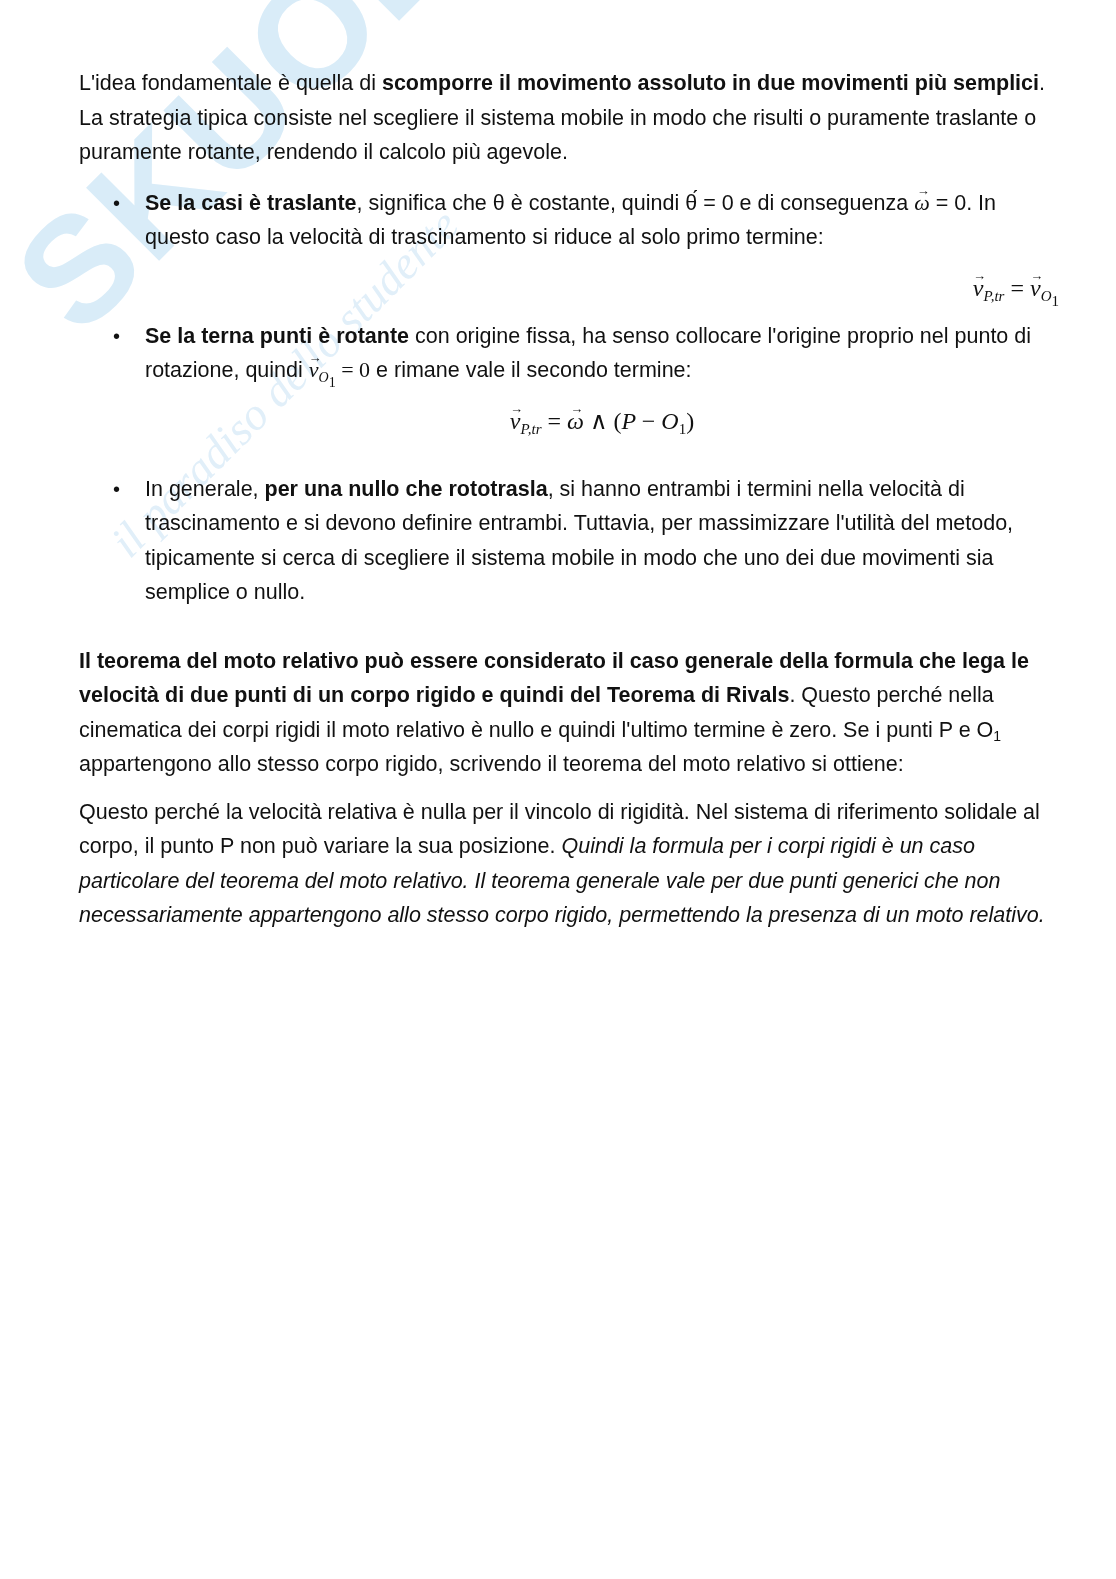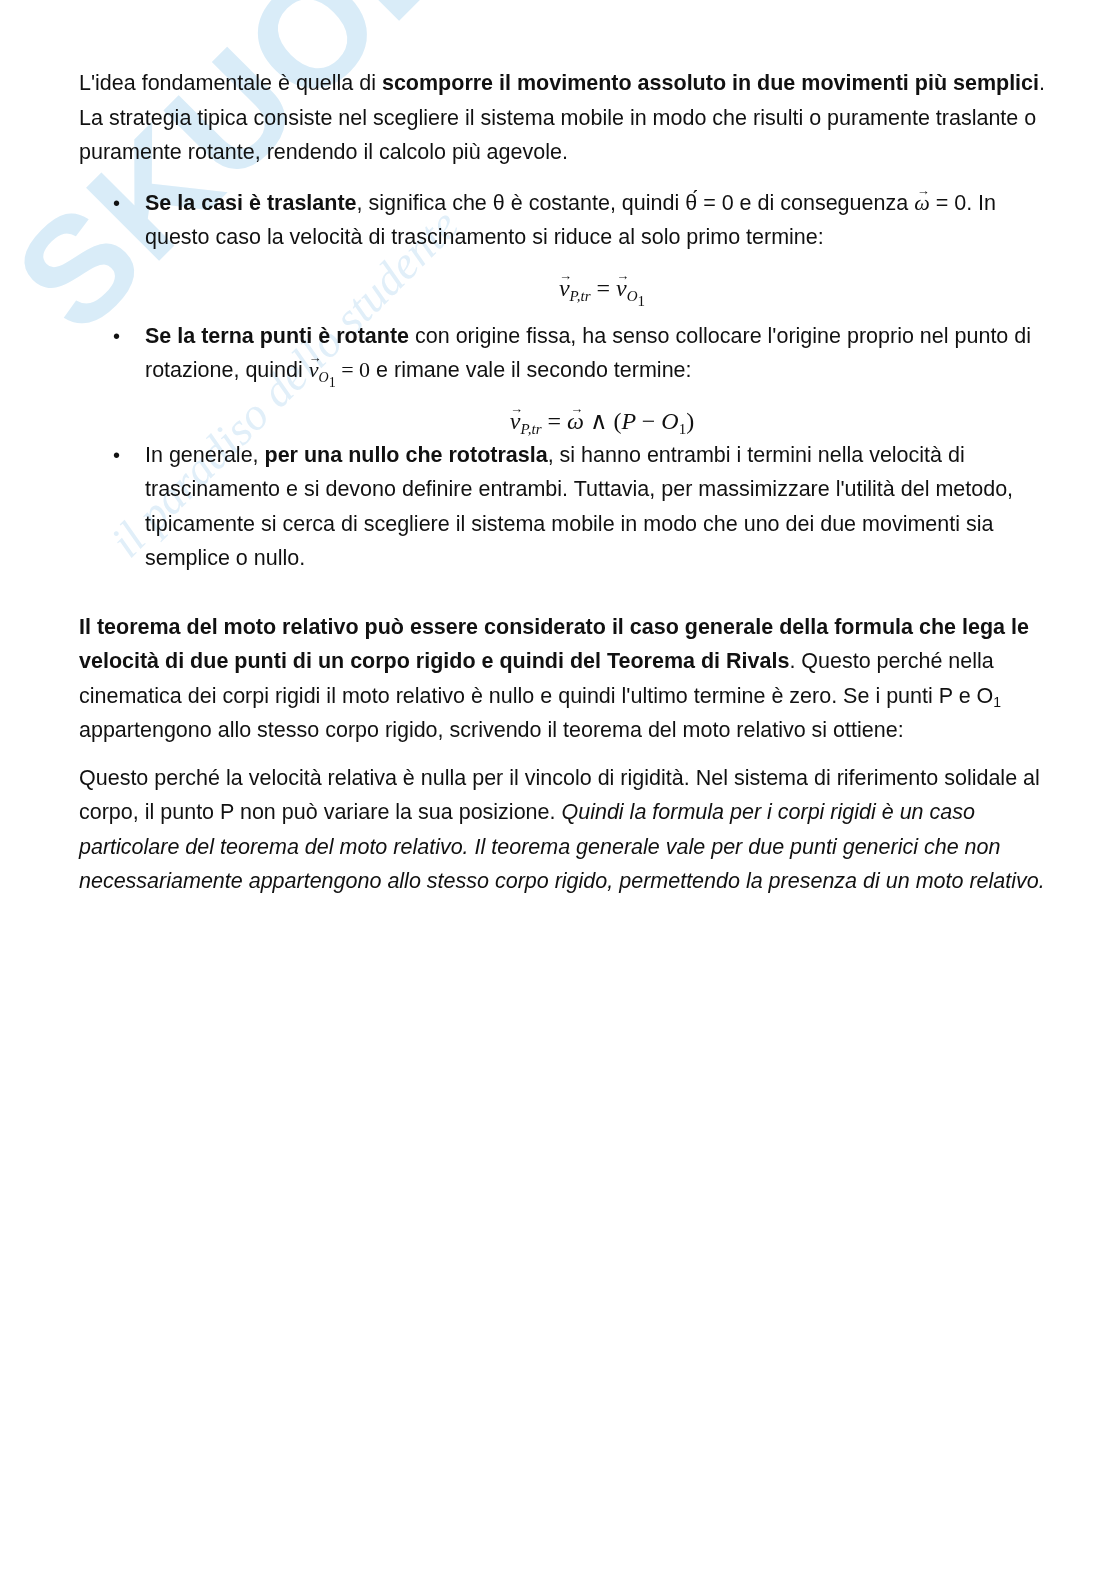--- a/index.html
+++ b/index.html
@@ -109,22 +109,22 @@
     }
     .vec::before {
       content: "→";
       position: absolute;
       font-style: normal;
       font-size: 13px;
       left: 50%;
       top: -12px;
       transform: translateX(-40%);
     }
-    .formula-1 { margin-top: 16px; margin-bottom: 14px; padding-right: 0; }
-    .formula-2 { margin-top: 16px; }
+    .formula-1 { margin-top: 16px; margin-bottom: 14px; padding-right: 0; text-align: right; }
+    .formula-2 { margin-top: 16px; margin-bottom: 34px; }
     .formula-3 { margin-top: 0; margin-bottom: 14px; }
     .inline-math {
       font-family: "Liberation Serif", "DejaVu Serif", serif;
       font-style: italic;
       font-size: 22px;
     }
     .inline-math sub {
       font-size: 14px;
       vertical-align: -5px;
       line-height: 0;

